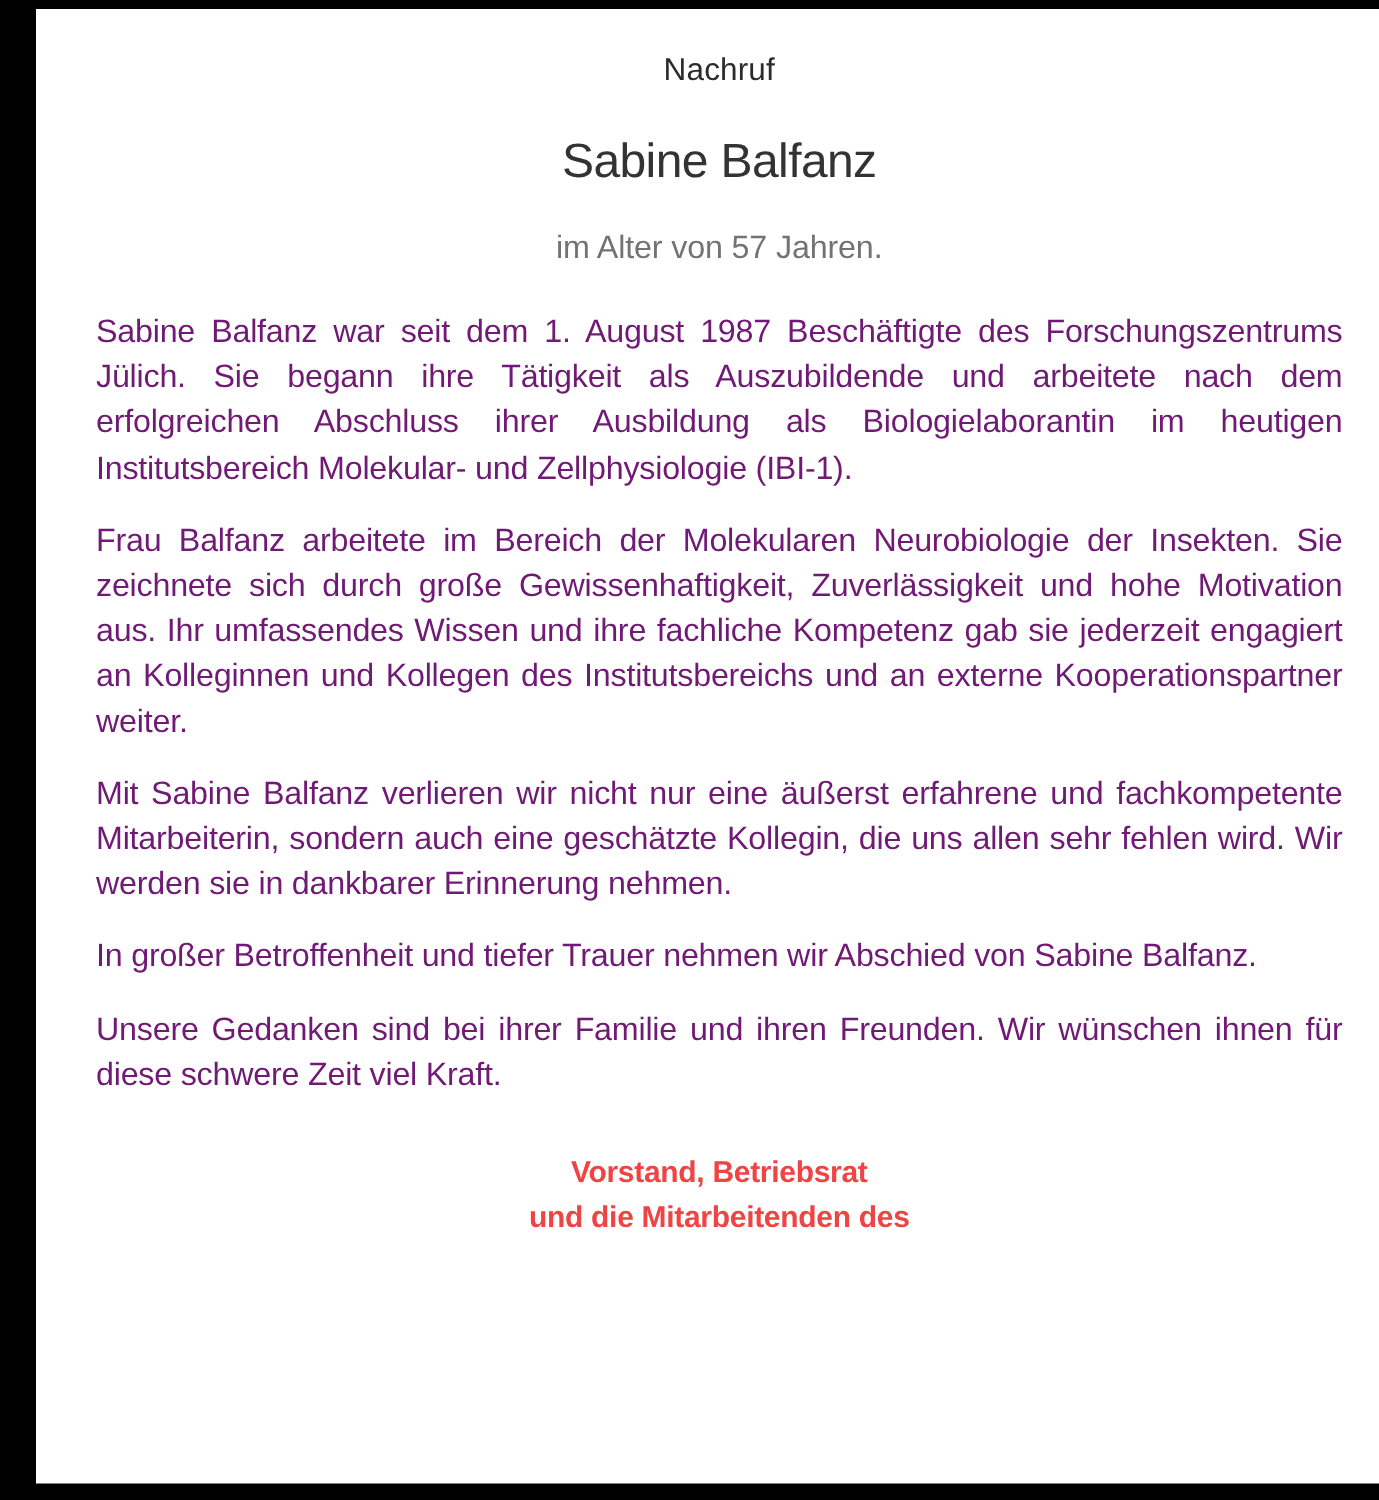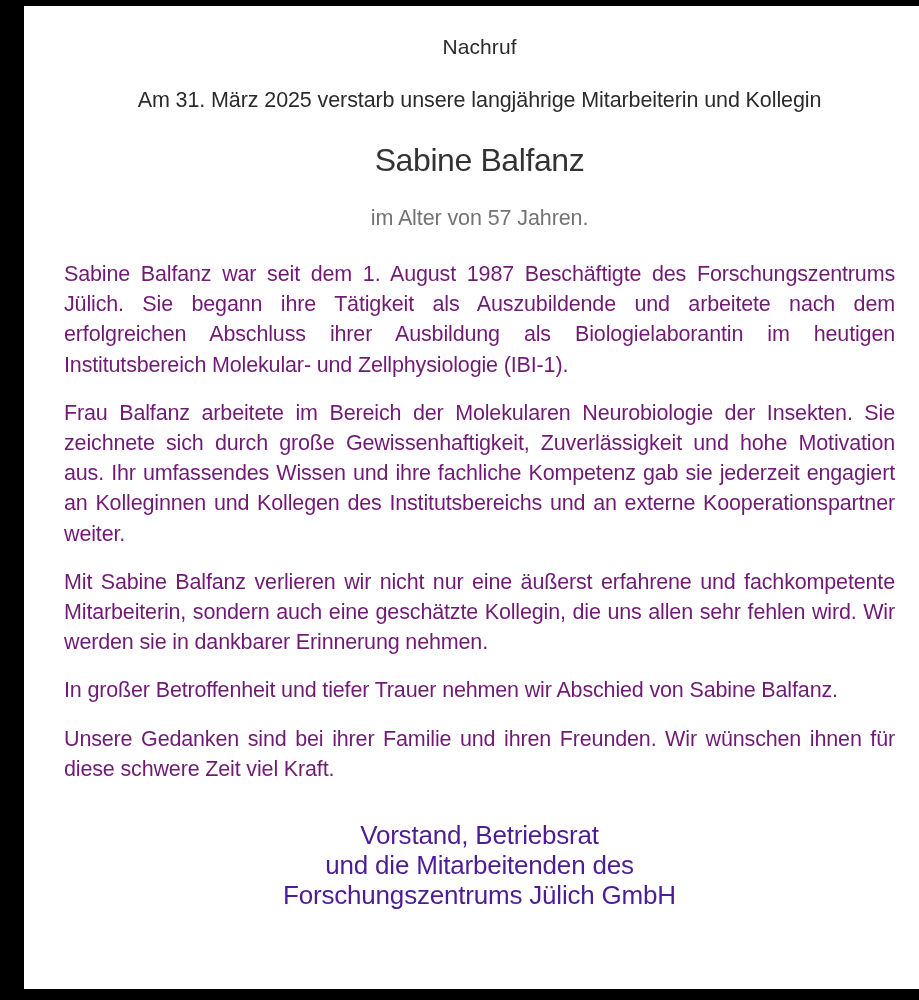--- a/index.html
+++ b/index.html
@@ -91,48 +91,46 @@
   .body-paragraph:last-child {
     margin-bottom: 0;
   }
 
   .signature-block {
     text-align: center;
     margin-top: 36px;
   }
 
   .signature-line {
-    font-size: 26px;
-    font-weight: 400;
-    color: #4c1d95;
+    font-size: 20px;
+    font-weight: 700;
+    color: #ef4444;
     line-height: 30px;
     letter-spacing: -0.2px;
   }
 </style>
 </head>
 <body>
 
 <div class="notice-frame">
   <div class="notice-card">
 
     <div class="header-block">
       <div class="kicker">Nachruf</div>
-      <div class="lead-line">Am 31. März 2025 verstarb unsere langjährige Mitarbeiterin und Kollegin</div>
       <div class="deceased-name">Sabine Balfanz</div>
       <div class="age-line">im Alter von 57 Jahren.</div>
     </div>
 
     <div class="body-block">
       <p class="body-paragraph">Sabine Balfanz war seit dem 1. August 1987 Beschäftigte des Forschungszentrums Jülich. Sie begann ihre Tätigkeit als Auszubildende und arbeitete nach dem erfolgreichen Abschluss ihrer Ausbildung als Biologielaborantin im heutigen Institutsbereich Molekular- und Zellphysiologie (IBI-1).</p>
       <p class="body-paragraph">Frau Balfanz arbeitete im Bereich der Molekularen Neurobiologie der Insekten. Sie zeichnete sich durch große Gewissenhaftigkeit, Zuverlässigkeit und hohe Motivation aus. Ihr umfassendes Wissen und ihre fachliche Kompetenz gab sie jederzeit engagiert an Kolleginnen und Kollegen des Institutsbereichs und an externe Kooperationspartner weiter.</p>
       <p class="body-paragraph">Mit Sabine Balfanz verlieren wir nicht nur eine äußerst erfahrene und fachkompetente Mitarbeiterin, sondern auch eine geschätzte Kollegin, die uns allen sehr fehlen wird. Wir werden sie in dankbarer Erinnerung nehmen.</p>
       <p class="body-paragraph">In großer Betroffenheit und tiefer Trauer nehmen wir Abschied von Sabine Balfanz.</p>
       <p class="body-paragraph">Unsere Gedanken sind bei ihrer Familie und ihren Freunden. Wir wünschen ihnen für diese schwere Zeit viel Kraft.</p>
     </div>
 
     <div class="signature-block">
       <div class="signature-line">Vorstand, Betriebsrat</div>
       <div class="signature-line">und die Mitarbeitenden des</div>
-      <div class="signature-line">Forschungszentrums Jülich GmbH</div>
     </div>
 
   </div>
 </div>
 
 </body></html>

